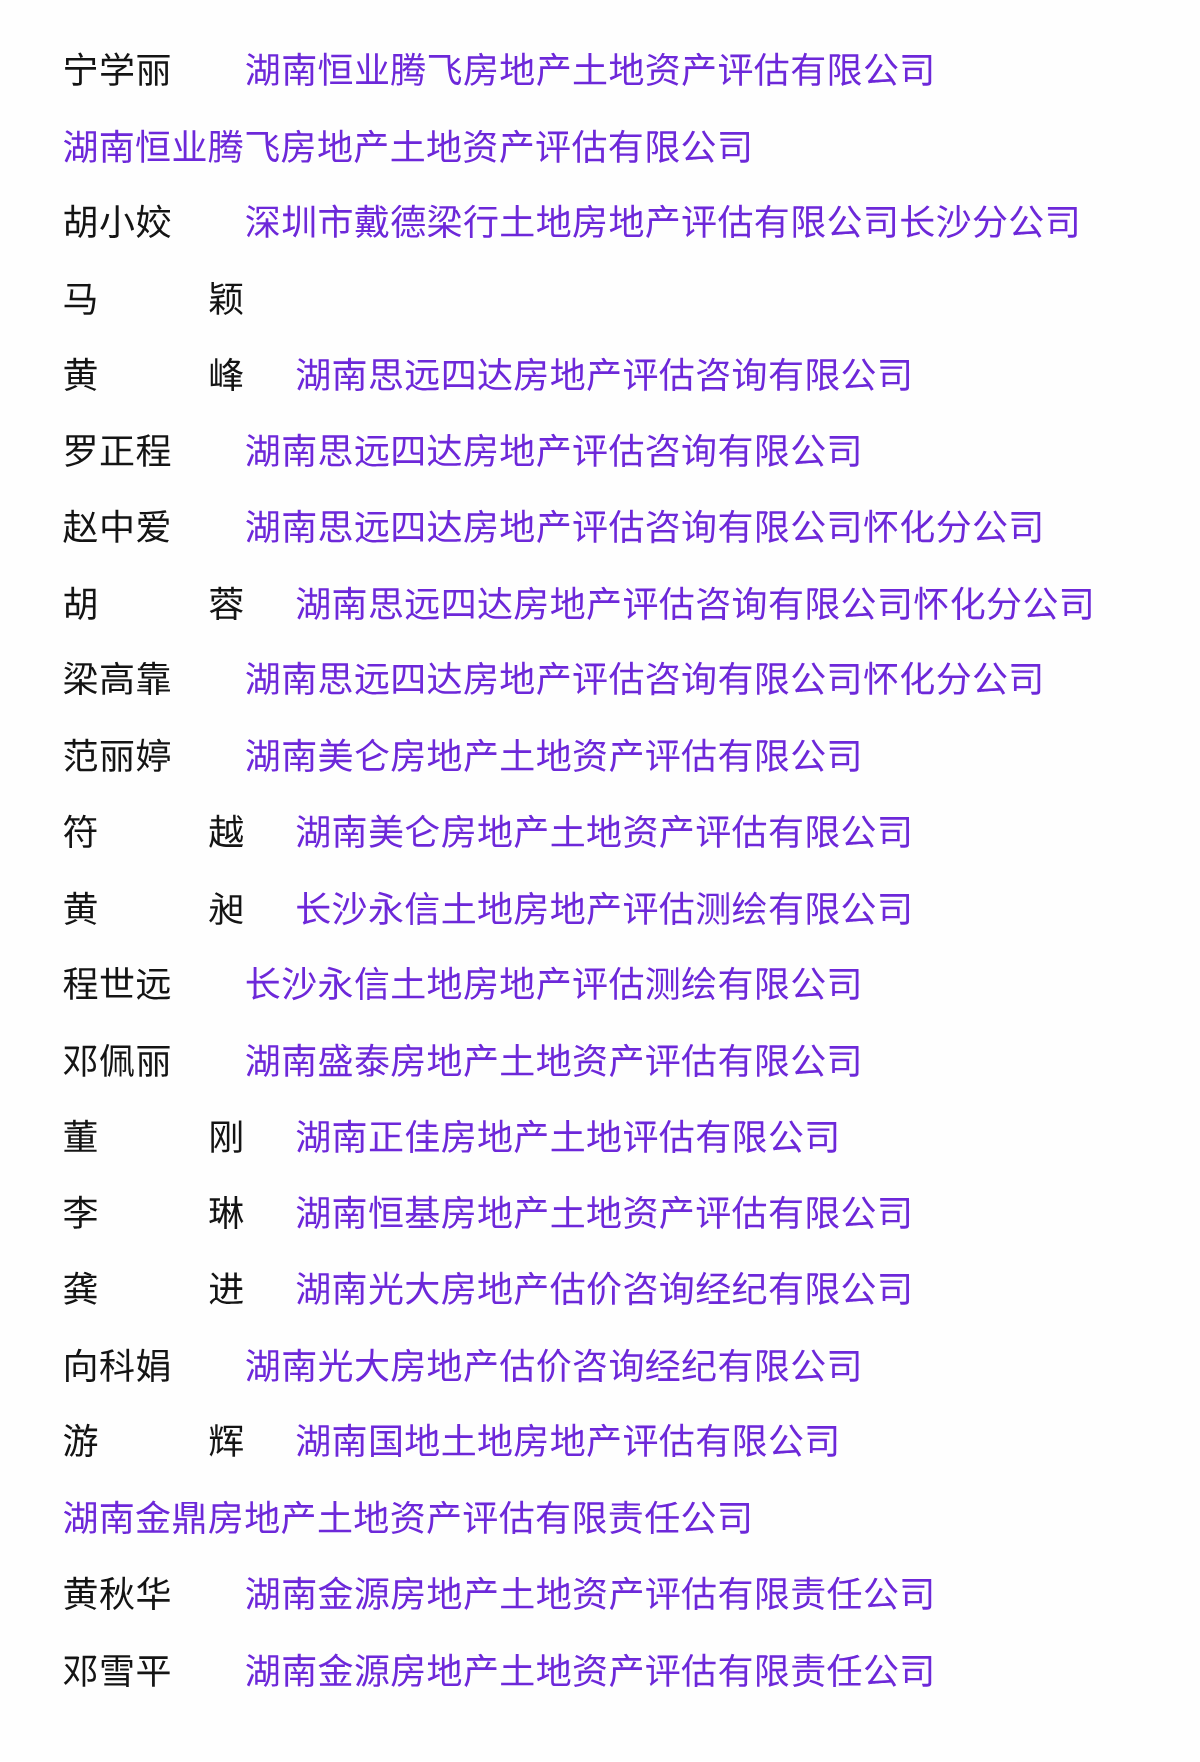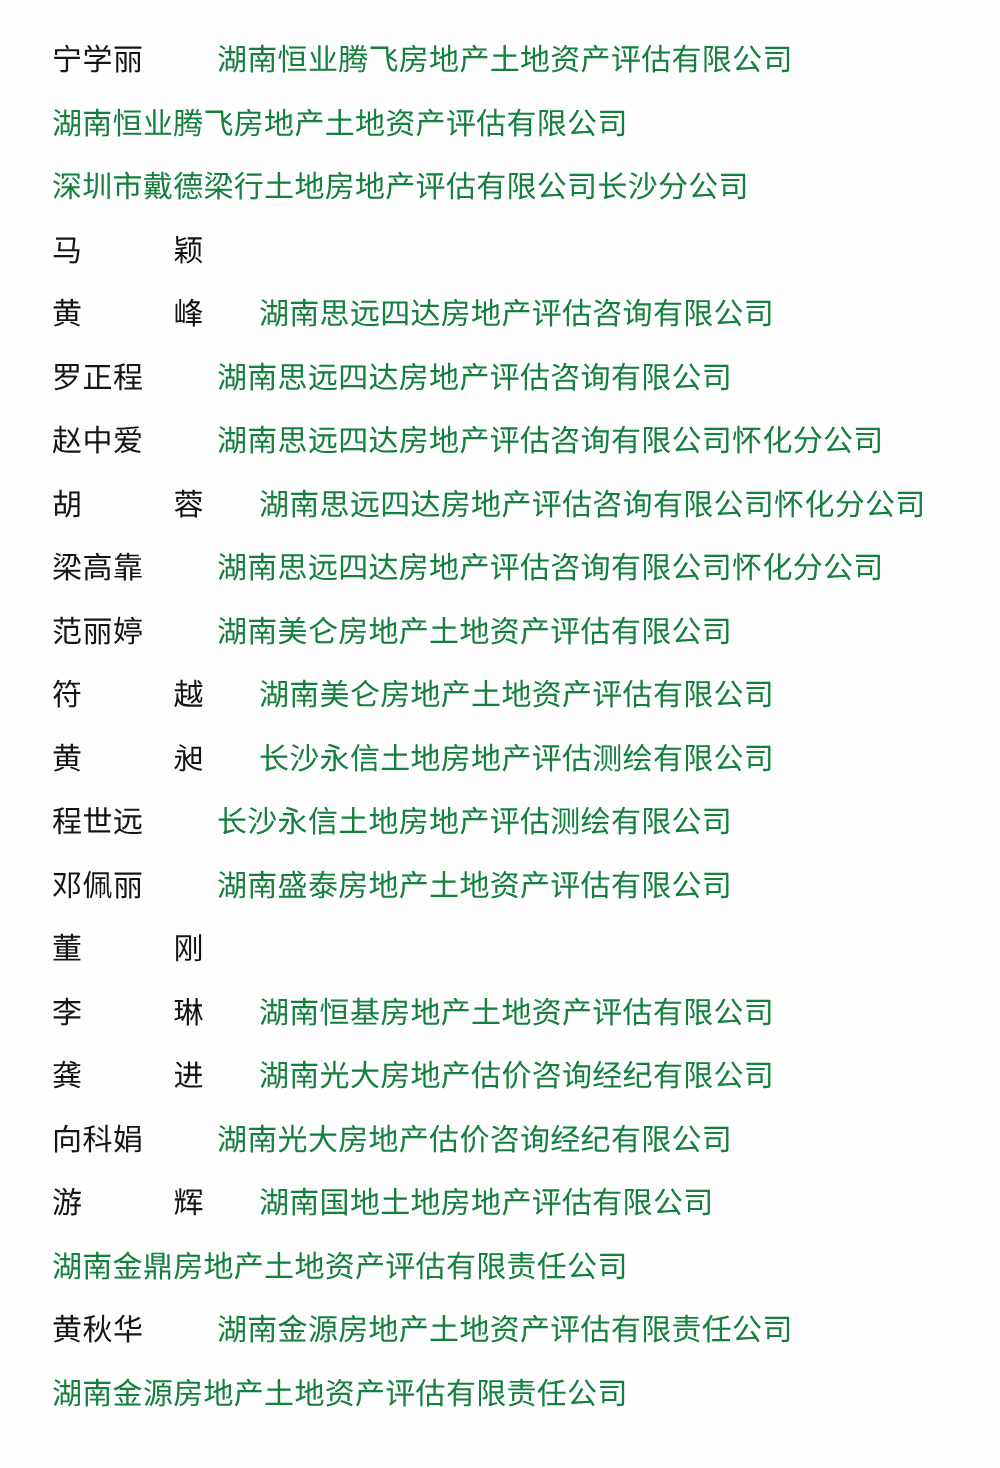--- a/index.html
+++ b/index.html
@@ -26,21 +26,20 @@
     display: flex;
     flex-direction: column;
     gap: 0;
   }
   .roster-row {
     display: flex;
     align-items: flex-end;
     height: 63.5px;
     line-height: 63.5px;
     white-space: nowrap;
-    gap: 13px;
   }
   .name-cell {
     width: 152px;
     flex: 0 0 152px;
     font-size: 30px;
     letter-spacing: 0.5px;
     color: #141414;
   }
   .name-cell.spaced {
     display: flex;
@@ -49,36 +48,37 @@
     flex: 0 0 152px;
     padding-right: 42px;
     box-sizing: content-box;
   }
   .name-cell.spaced span {
     display: inline-block;
   }
   .org-cell {
     font-size: 30px;
     letter-spacing: 0.3px;
-    color: #15803d;
+    color: #6d28d9;
   }
 </style>
 </head>
 <body>
 
 <div class="page">
   <div class="roster">
       <div class="roster-row">
         <div class="name-cell">宁学丽</div>
         <div class="org-cell">湖南恒业腾飞房地产土地资产评估有限公司</div>
       </div>
       <div class="roster-row">
         <div class="org-cell">湖南恒业腾飞房地产土地资产评估有限公司</div>
       </div>
       <div class="roster-row">
+        <div class="name-cell">胡小姣</div>
         <div class="org-cell">深圳市戴德梁行土地房地产评估有限公司长沙分公司</div>
       </div>
       <div class="roster-row">
         <div class="name-cell spaced">
           <span>马</span>
           <span>颖</span>
         </div>
       </div>
       <div class="roster-row">
         <div class="name-cell spaced">
@@ -130,20 +130,21 @@
       </div>
       <div class="roster-row">
         <div class="name-cell">邓佩丽</div>
         <div class="org-cell">湖南盛泰房地产土地资产评估有限公司</div>
       </div>
       <div class="roster-row">
         <div class="name-cell spaced">
           <span>董</span>
           <span>刚</span>
         </div>
+        <div class="org-cell">湖南正佳房地产土地评估有限公司</div>
       </div>
       <div class="roster-row">
         <div class="name-cell spaced">
           <span>李</span>
           <span>琳</span>
         </div>
         <div class="org-cell">湖南恒基房地产土地资产评估有限公司</div>
       </div>
       <div class="roster-row">
         <div class="name-cell spaced">
@@ -164,16 +165,17 @@
         <div class="org-cell">湖南国地土地房地产评估有限公司</div>
       </div>
       <div class="roster-row">
         <div class="org-cell">湖南金鼎房地产土地资产评估有限责任公司</div>
       </div>
       <div class="roster-row">
         <div class="name-cell">黄秋华</div>
         <div class="org-cell">湖南金源房地产土地资产评估有限责任公司</div>
       </div>
       <div class="roster-row">
+        <div class="name-cell">邓雪平</div>
         <div class="org-cell">湖南金源房地产土地资产评估有限责任公司</div>
       </div>
     </div>
 </div>
 
 </body></html>

